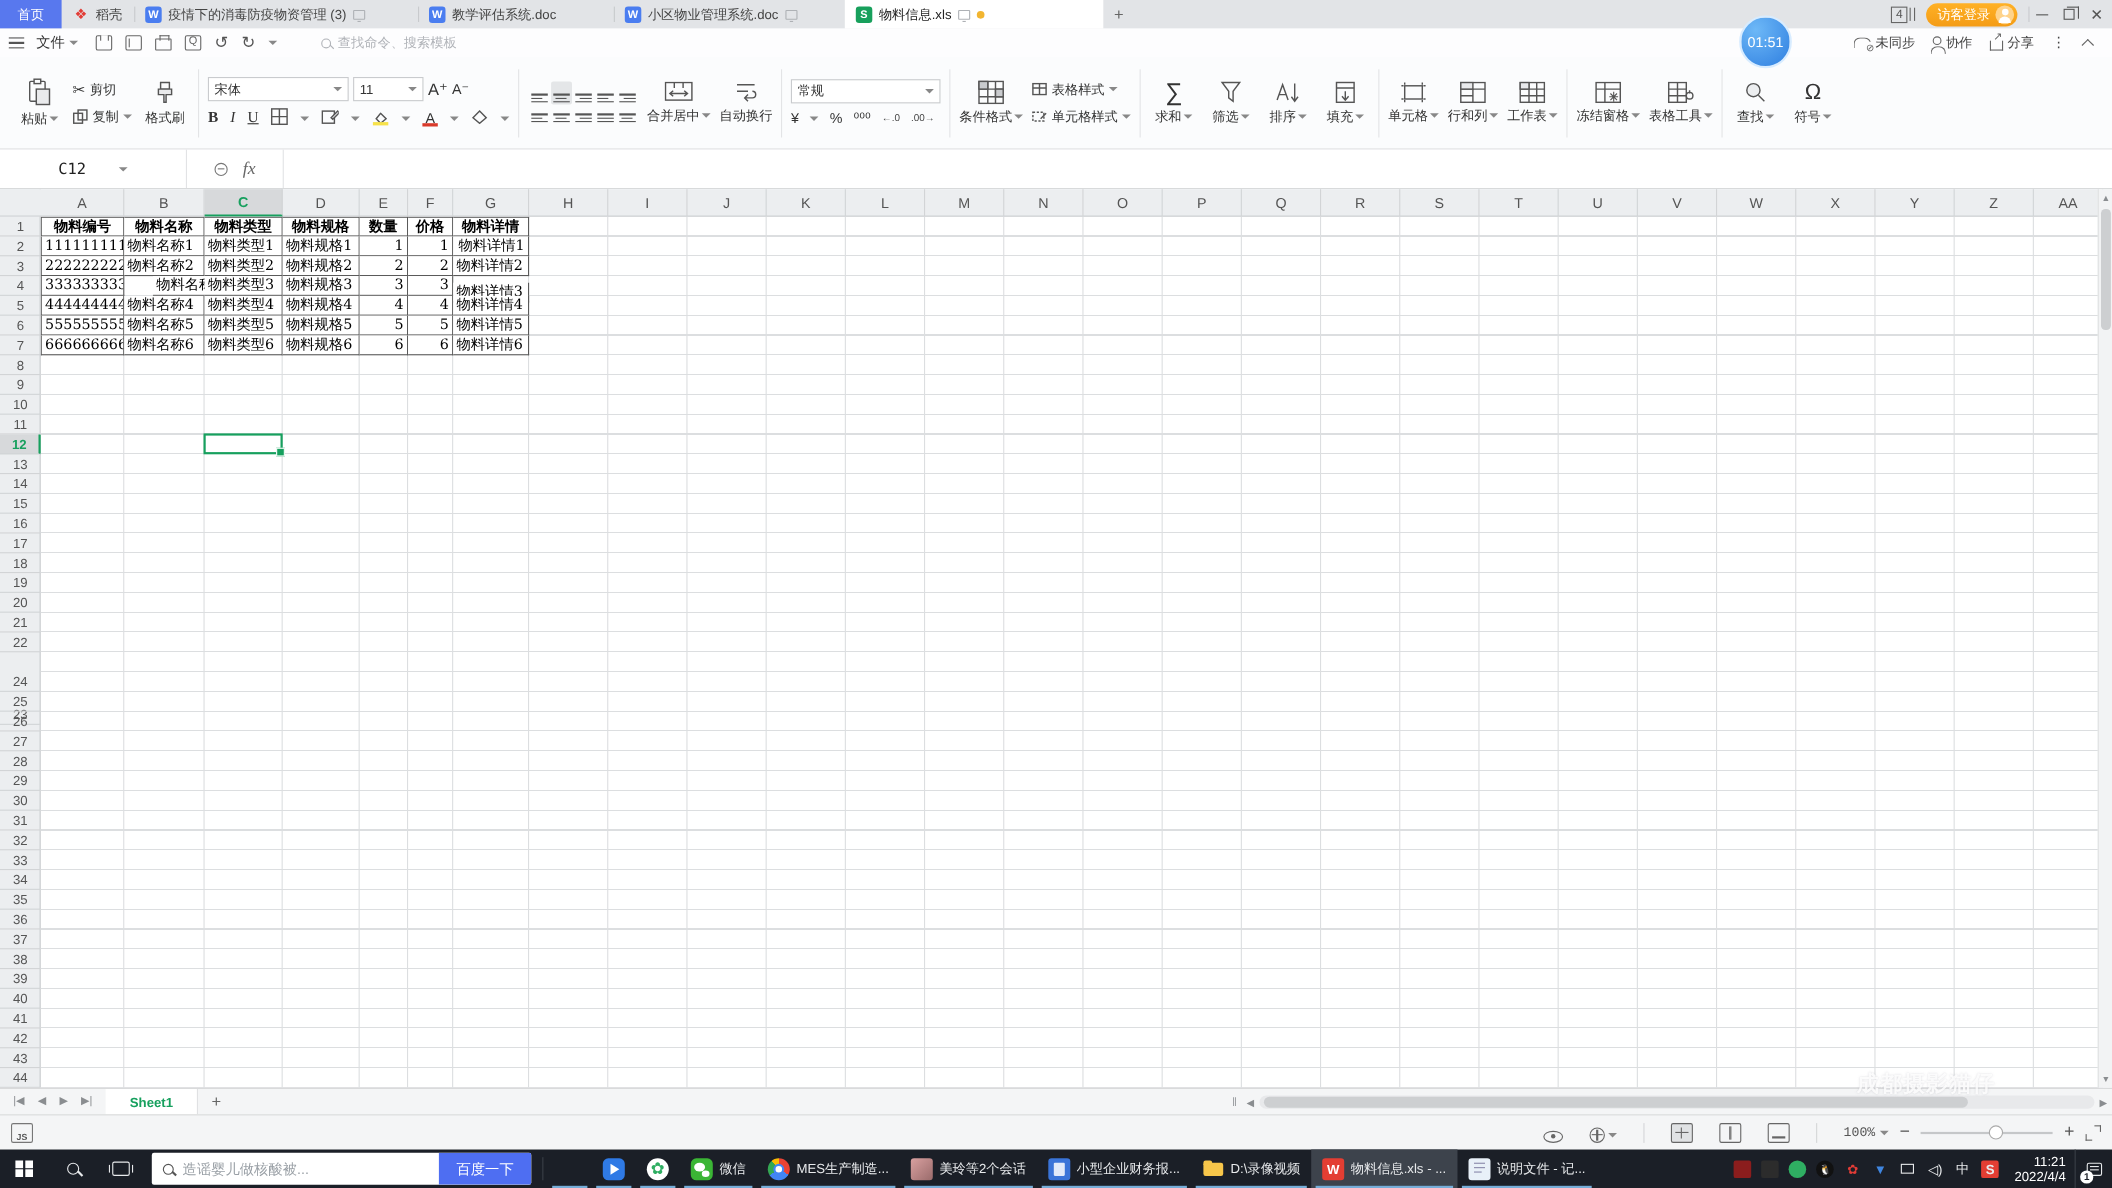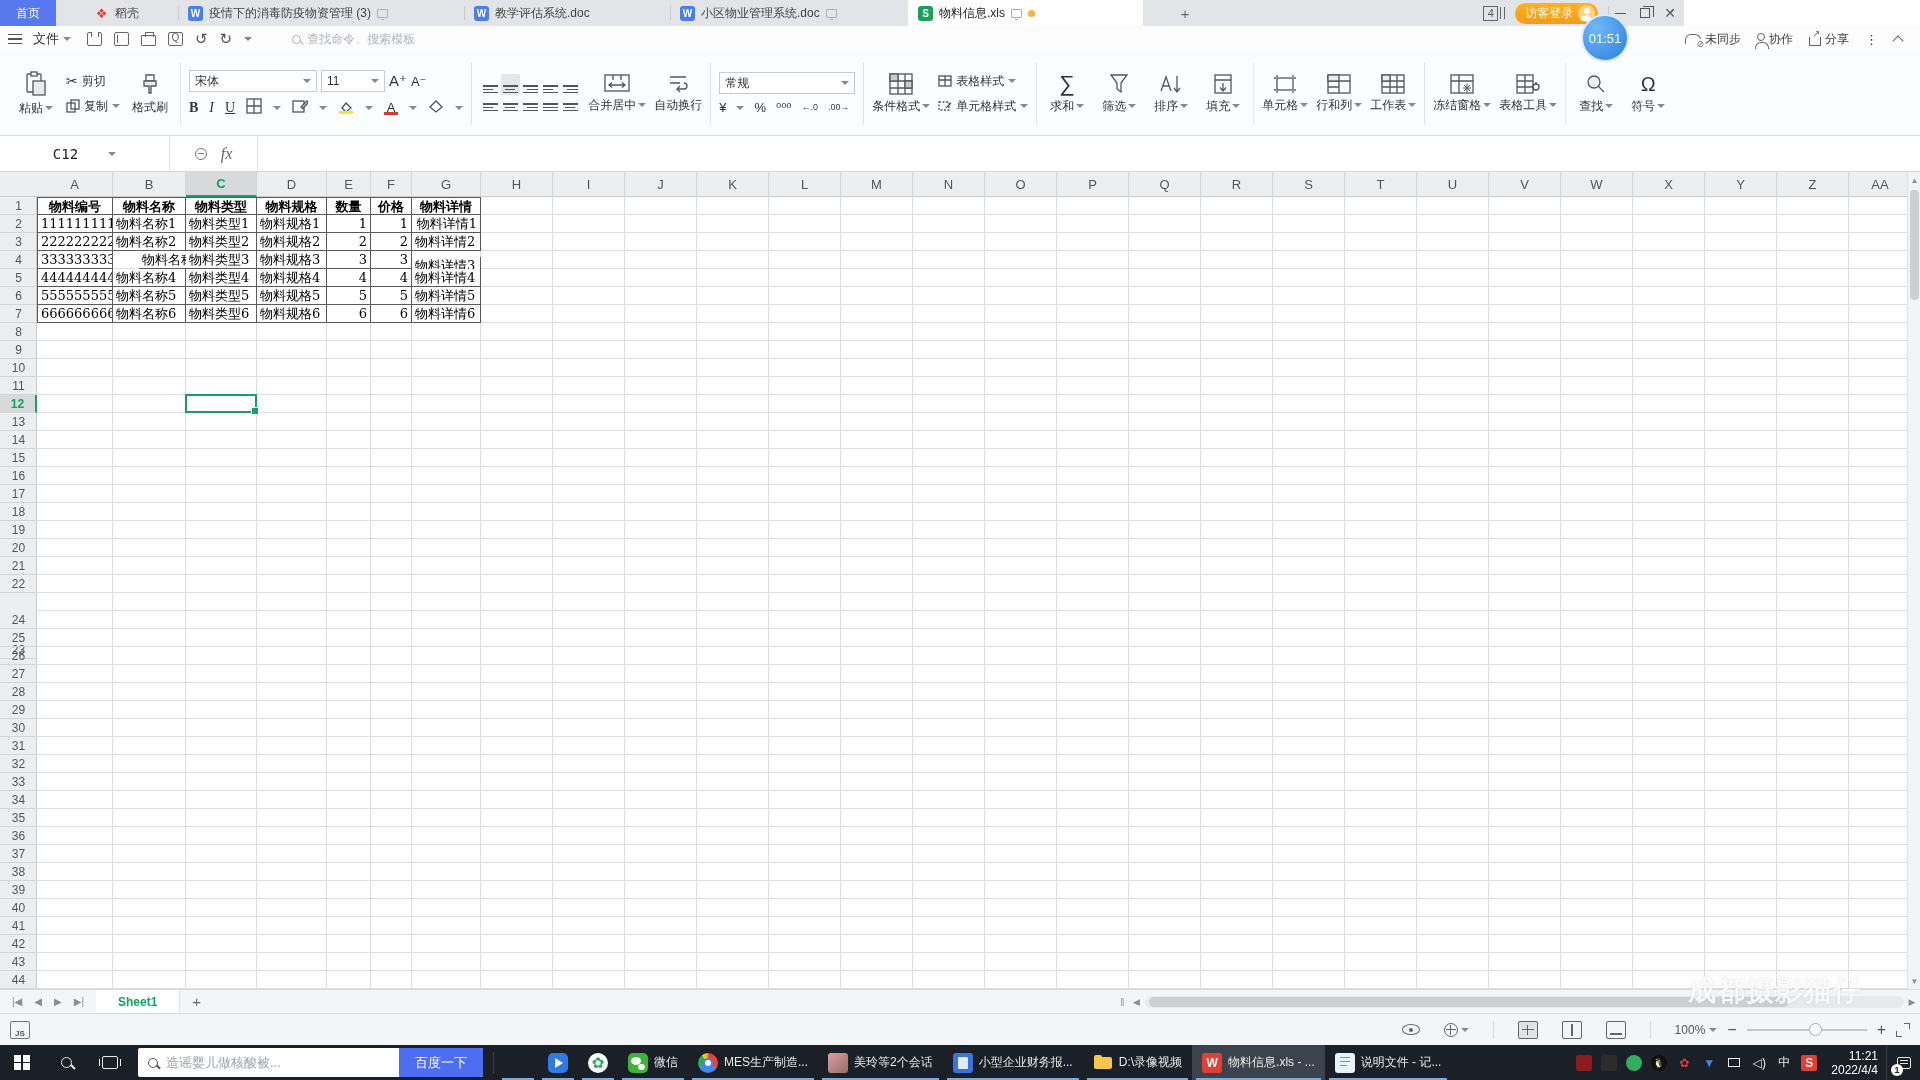--- a/index.html
+++ b/index.html
@@ -1,20 +1,20 @@
 <!DOCTYPE html>
 <html><head>
 <meta charset="utf-8">
 <style>
   * { margin:0; padding:0; box-sizing:border-box; }
   html,body { width:1920px; height:1080px; overflow:hidden;
     font-family:"Liberation Sans","DejaVu Sans",sans-serif; font-size:12px; color:#333; background:#fff; }
 
   
-  .titlebar { position:absolute; top:0; left:0; width:1684px; height:26px; background:#e2e4e7; display:flex; align-items:stretch;gap:28px; }
+  .titlebar { position:absolute; top:0; left:0; width:1920px; height:26px; background:#e2e4e7; display:flex; align-items:stretch; }
   .wtab { display:flex; align-items:center; gap:6px; padding:0 10px; font-size:12px; color:#444; position:relative; }
   .wtab.sep::before { content:""; position:absolute; left:0; top:6px; bottom:6px; width:1px; background:#c8cacd; }
   .wtab.home { background:#5878ee; color:#fff; justify-content:center; }
   .wtab.activedoc { background:#ffffff; color:#222; }
   .tabicon { width:15px; height:15px; border-radius:3px; color:#fff; font-size:10px; font-weight:bold; display:flex; align-items:center; justify-content:center; flex:0 0 auto; }
   .tabicon.writer { background:#4a7df0; }
   .tabicon.sheet { background:#18a05c; }
   .tabicon.docer { background:transparent; color:#e23c36; font-size:13px; }
   .tablabel { white-space:nowrap; overflow:hidden; text-overflow:ellipsis; }
   .monitoricon { width:11px; height:9px; border:1px solid #aeb1b5; border-radius:1px; position:relative; flex:0 0 auto; }
@@ -135,21 +135,21 @@
   .addsheet { display:flex; align-items:center; padding:0 12px; color:#666; font-size:15px; }
   .hscroll { position:absolute; right:0; top:2px; width:800px; height:20px; display:flex; align-items:center; }
   .hscroll .arr { color:#8a8d90; font-size:9px; width:16px; text-align:center; }
   .hscroll .track { flex:1; height:12px; background:#e8e9eb; border-radius:6px; position:relative; }
   .hscroll .thumb { position:absolute; left:4px; top:1px; height:10px; width:640px; background:#cdcfd1; border-radius:5px; }
   .splitbars { color:#9a9da0; font-size:11px; margin-right:4px; }
 
   
   .statusbar { position:absolute; top:1013px; left:0; width:1920px; height:32px; background:#f4f5f6; border-top:1px solid #d9dadb; display:flex; align-items:center; padding:0 10px; }
   .jsmacro { width:20px; height:18px; border:1.3px solid #777; border-radius:2px; color:#555; font-size:8px; display:flex; align-items:flex-end; justify-content:center; font-weight:bold; }
-  .sb-right { margin-left:auto; display:flex; align-items:center; gap:24px; color:#555; }
+  .sb-right { margin-left:auto; display:flex; align-items:flex-end; gap:24px; color:#555;font-family:Liberation Mono, monospace; }
   .eyeicon { width:18px; height:11px; border:1.3px solid #666; border-radius:50%; position:relative; }
   .eyeicon::after { content:""; position:absolute; top:2.5px; left:6px; width:4px; height:4px; border-radius:50%; background:#666; }
   .crossicon { width:14px; height:14px; border:1.3px solid #666; border-radius:50%; position:relative; }
   .crossicon::before, .crossicon::after { content:""; position:absolute; background:#666; }
   .crossicon::before { left:5.3px; top:1px; bottom:1px; width:1.3px; }
   .crossicon::after { top:5.3px; left:1px; right:1px; height:1.3px; }
   .viewico { width:20px; height:18px; border:1.3px solid #666; border-radius:2px; position:relative; display:flex; align-items:center; justify-content:center; }
   .viewico.grid::after { content:""; position:absolute; inset:3px; background:
      linear-gradient(#666,#666) center/100% 1px no-repeat, linear-gradient(#666,#666) center/1px 100% no-repeat; }
   .viewico.pages::after { content:""; position:absolute; inset:2px 8px; border-left:1.3px solid #666; border-right:1.3px solid #666; }
@@ -157,21 +157,21 @@
   .viewico.active { background:#e0e2e4; }
   .zoomwrap { display:flex; align-items:center; gap:10px; }
   .zslider { width:120px; height:2px; background:#c5c7c9; position:relative; }
   .zslider .knob { position:absolute; left:62px; top:-6px; width:13px; height:13px; border-radius:50%; background:#fff; border:1px solid #aaa; }
   .fsicon { width:14px; height:14px; position:relative; }
   .fsicon::before, .fsicon::after { content:""; position:absolute; width:5px; height:5px; border:1.4px solid #666; }
   .fsicon::before { top:0; right:0; border-left:none; border-bottom:none; }
   .fsicon::after { bottom:0; left:0; border-right:none; border-top:none; }
 
   
-  .watermark { position:absolute; left:1688px; top:972px; z-index:40; font-size:28px; font-weight:bold;
+  .watermark { position:absolute; left:1688px; top:972px; z-index:40; font-size:20px; font-weight:bold;
      color:rgba(255,255,255,.85); text-shadow:0 0 2px rgba(150,150,160,.35); letter-spacing:1px; pointer-events:none; }
 
   
   .taskbar { position:absolute; top:1045px; left:0; width:1920px; height:35px; background:#1b1f27; display:flex; align-items:stretch; color:#e8eaec; }
   .tb-btn { width:44px; display:flex; align-items:center; justify-content:center; }
   .winlogo { display:grid; grid-template-columns:7px 7px; grid-template-rows:7px 7px; gap:1.5px; }
   .winlogo i { background:#fff; }
   .tb-search-mag { width:11px; height:11px; border:1.6px solid #e8eaec; border-radius:50%; position:relative; }
   .tb-search-mag::after { content:""; position:absolute; width:6px; height:1.6px; background:#e8eaec; transform:rotate(45deg); right:-5px; bottom:-1px; }
   .taskview { width:16px; height:13px; border:1.4px solid #e8eaec; border-radius:2px; position:relative; }

